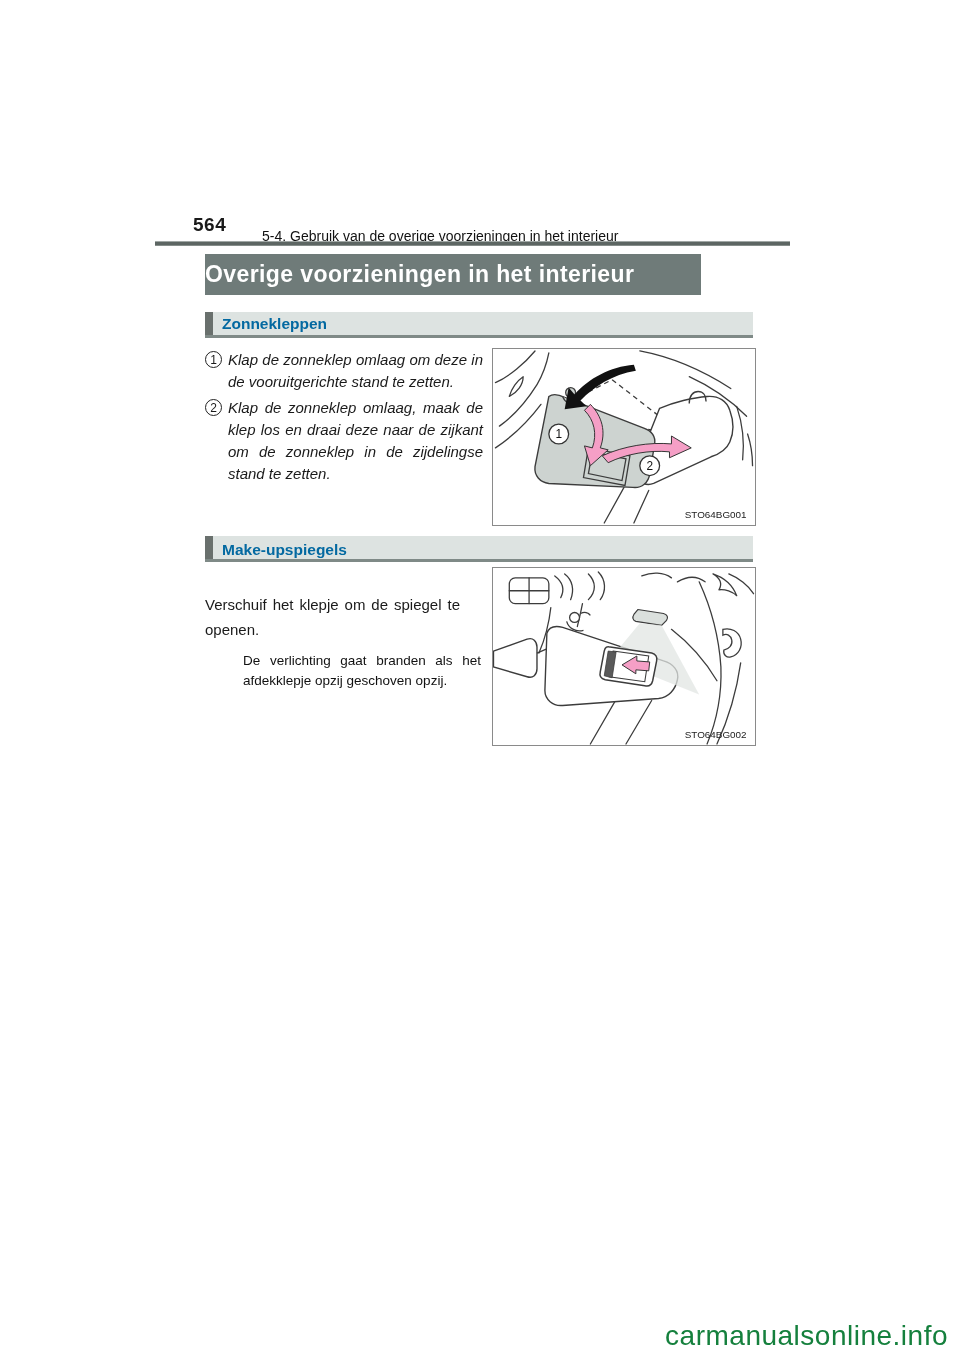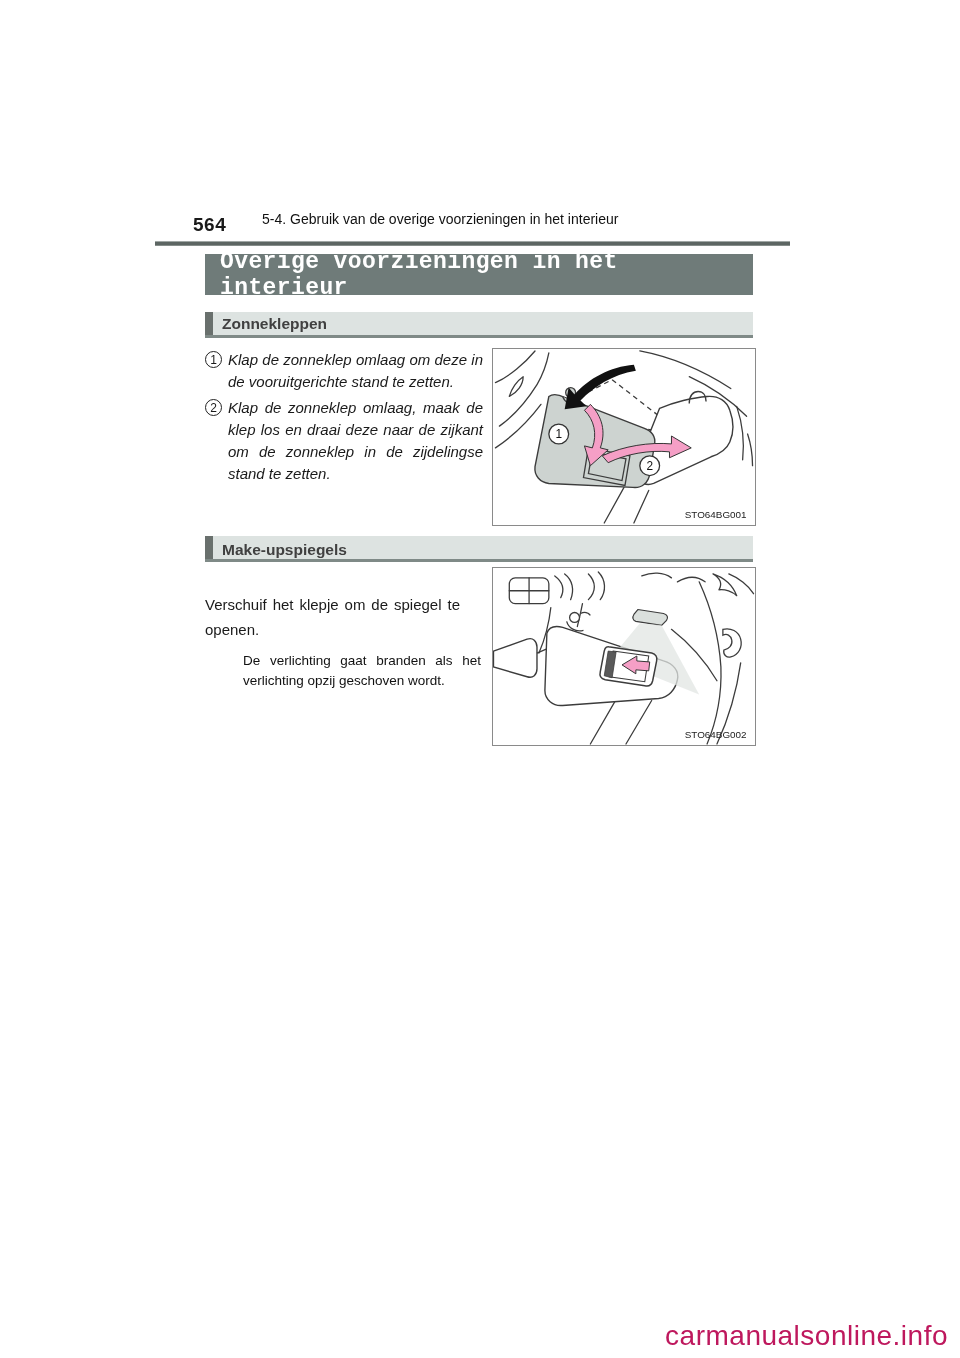--- a/index.html
+++ b/index.html
@@ -6,42 +6,42 @@
   body { background:#ffffff; font-family:"Liberation Sans", sans-serif; }
   #page {
     position:relative; width:960px; height:1358px; background:#ffffff;
     overflow:hidden; color:#1a1a1a;
   }
   .page-number {
     position:absolute; left:193px; top:214px;
     font-size:19px; font-weight:bold; letter-spacing:0.5px;
   }
   .breadcrumb {
-    position:absolute; left:262px; top:211px; font-size:14px; color:#111;
+    position:absolute; left:262px; top:228px; font-size:14px; color:#111;
   }
   .header-rule {
     position:absolute; left:155px; top:241px; width:635px; height:5px;
     background:linear-gradient(#c2c8c6 0%, #5d6663 30%, #5d6663 70%, #9aa19e 100%);
   }
   .title-banner {
-    position:absolute; left:205px; top:254px; width:548px; height:41px;
-    background:#6f7b79; display:flex; align-items:center; padding-left:15px;font-family:Liberation Mono, monospace;
+    position:absolute; left:205px; top:254px; width:496px; height:41px;
+    background:#6f7b79; display:flex; align-items:center; 
   }
   .title-banner span {
     color:#ffffff; font-weight:bold; font-size:23px; letter-spacing:0.4px;
   }
   .section-head {
     position:absolute; left:205px; width:548px; height:26px;
     background:#dde3e1; border-bottom:3px solid #7f8a87;
     display:flex; align-items:center;
   }
   .section-head .accent {
     width:8px; height:100%; background:#69706d; margin-right:9px; flex:0 0 auto;
   }
-  .section-head span.t { font-size:15.5px; font-weight:bold; color:#404040; }
+  .section-head span.t { font-size:15.5px; font-weight:bold; color:#0369a1; }
   #sec1-head { top:312px; }
   #sec2-head { top:536px;align-items:flex-end; }
   .steps { position:absolute; left:205px; top:349px; width:280px; }
   .step { display:flex; margin-bottom:4px; }
   .step-badge {
     flex:0 0 auto; width:17px; height:17px; border:1.6px solid #222;
     border-radius:50%; font-size:12px; display:flex; align-items:center;
     justify-content:center; margin-right:6px; margin-top:2px; background:#fff;
   }
   .step-text {
@@ -55,21 +55,21 @@
   #fig1 { top:348px; width:264px; height:178px; }
   #fig2 { top:567px; width:264px; height:179px; }
   .figure svg { display:block; width:100%; height:100%; }
   .sec2-body-wrap { position:absolute; left:205px; top:592px; width:272px; }
   .sec2-body { font-size:15px; line-height:25px; text-align:justify; width:255px; }
   .sec2-note {
     margin-top:9px; margin-left:38px; width:238px;
     font-size:13.5px; line-height:20px; text-align:justify; color:#111;
   }
   .watermark {
-    position:absolute; right:12px; top:1320px; font-size:28px; color:#be185d;
+    position:absolute; right:12px; top:1320px; font-size:28px; color:#15803d;
     letter-spacing:0.5px;
   }
   .figlabel { font-family:"Liberation Sans", sans-serif; }
 </style>
 </head>
 <body>
 
 <div id="page">
 
   <div class="page-number">564</div>
@@ -141,21 +141,21 @@
     </svg>
   </div>
 
   <div class="section-head" id="sec2-head">
     <div class="accent"></div>
     <span class="t">Make-upspiegels</span>
   </div>
 
   <div class="sec2-body-wrap">
     <div class="sec2-body">Verschuif het klepje om de spiegel te openen.</div>
-    <div class="sec2-note">De verlichting gaat branden als het verlichting opzij geschoven wordt.</div>
+    <div class="sec2-note">De verlichting gaat branden als het afdekklepje opzij geschoven opzij.</div>
   </div>
 
   <div class="figure" id="fig2">
     <svg viewBox="0 0 264 179">
       <g stroke="#3c3c3c" stroke-width="1.3" fill="none" stroke-linecap="round" stroke-linejoin="round">
         <rect x="16" y="10" width="40" height="26" rx="6"></rect>
         <path d="M36,10 L36,36"></path>
         <path d="M16,23 L56,23"></path>
         <path d="M62,8 C70,14 72,22 68,30"></path>
         <path d="M72,6 C80,12 82,22 78,32"></path>

